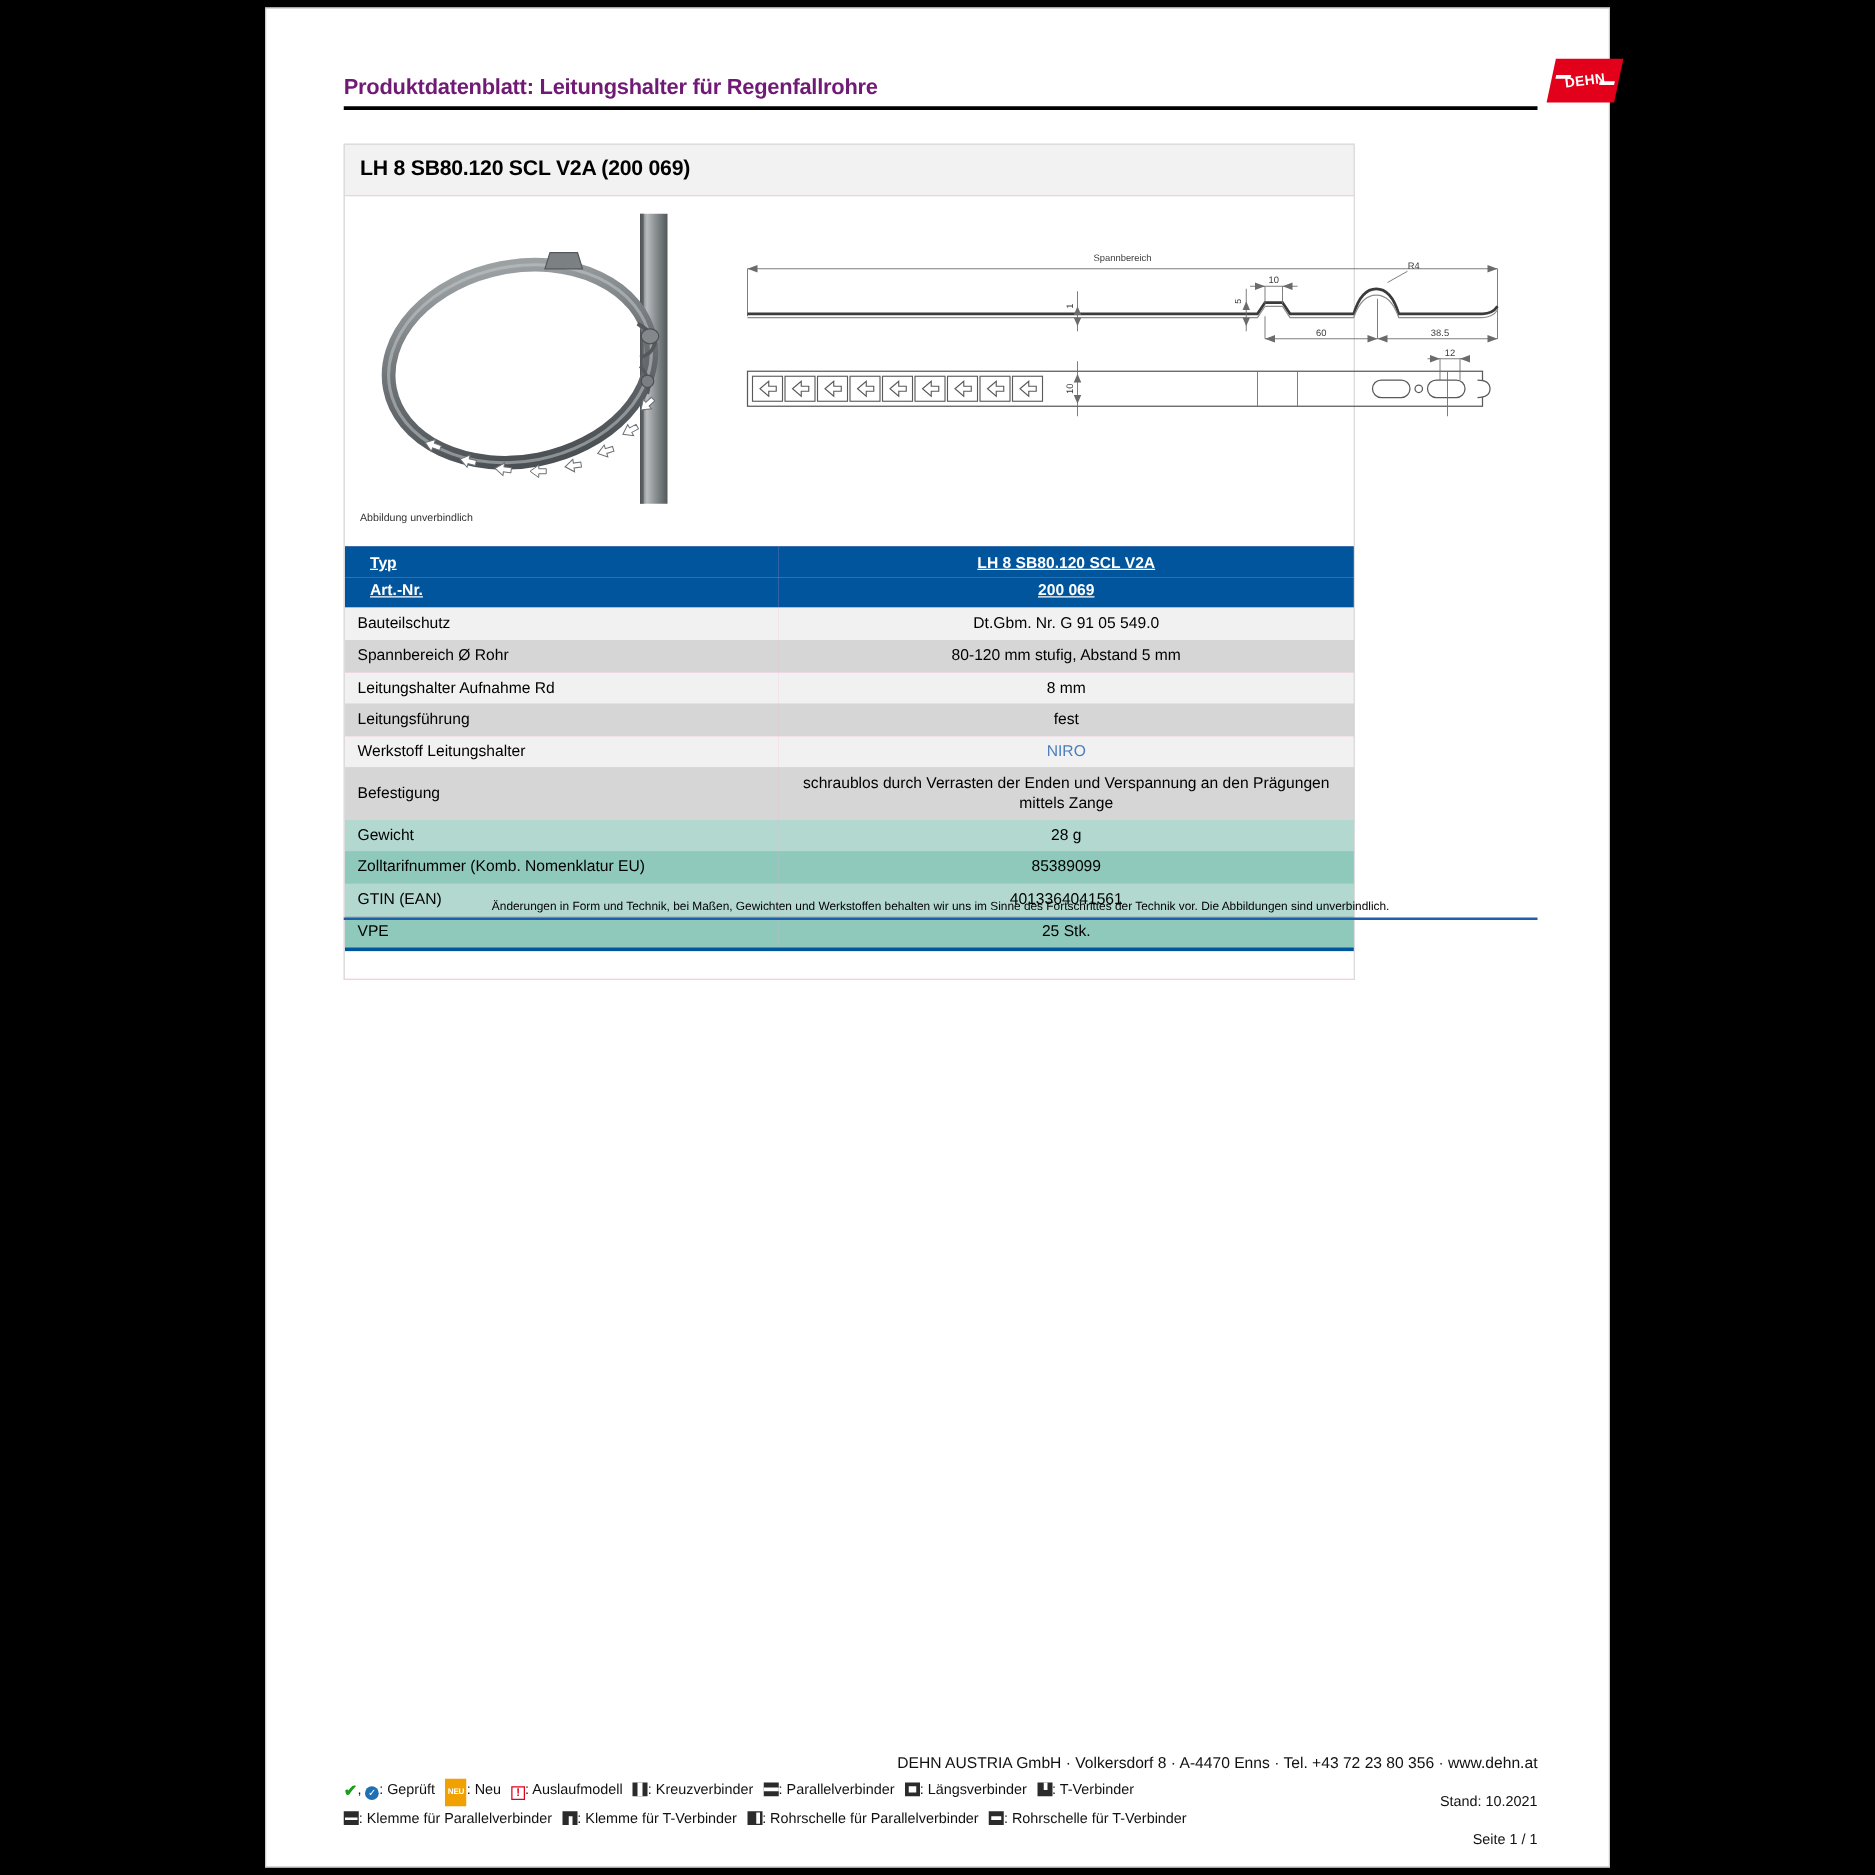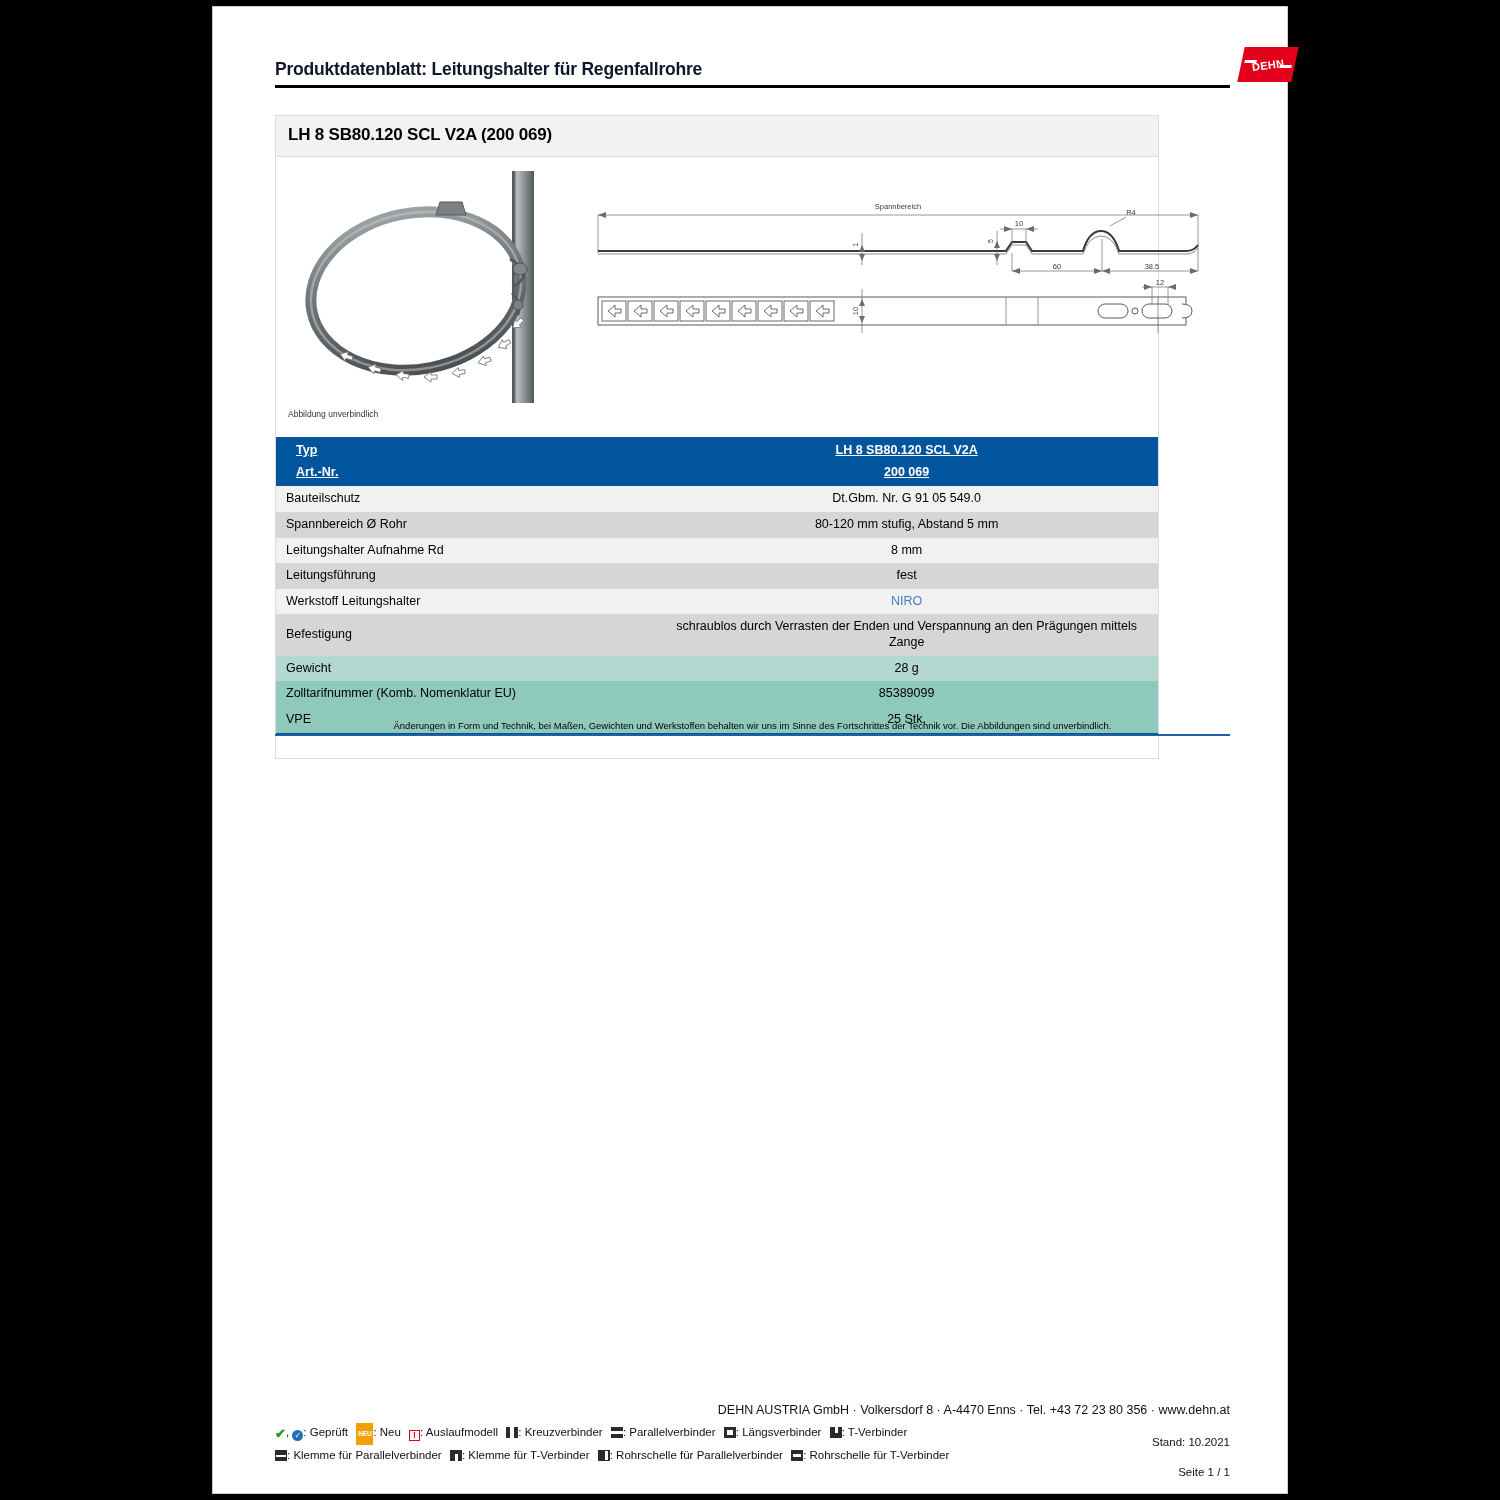--- a/index.html
+++ b/index.html
@@ -24,21 +24,21 @@
   
   .doc-header {
     position: absolute;
     left: 62px;
     top: 52px;
     width: 955px;
   }
   .doc-header .title {
     font-size: 17.5px;
     font-weight: bold;
-    color: #0f172a;
+    color: #701a75;
     letter-spacing: -0.2px;
     padding-bottom: 5px;
   }
   .doc-header .rule {
     height: 3px;
     background: #000000;
     width: 955px;
   }
   .logo {
     position: absolute;
@@ -71,21 +71,21 @@
     background: #ffffff;
   }
   .logo .bolt-l { left: 3px; }
   .logo .bolt-r { right: 3px; top: 18px; }
 
   
   .card {
     position: absolute;
     left: 62px;
     top: 108px;
-    width: 884px;
+    width: 809px;
     background: #f9a8d4;
     border: 1px solid #dcdcdc;
   }
   .card-title {
     background: #f2f2f2;
     border-bottom: 1px solid #dcdcdc;
     padding: 9px 12px 11px 12px;
     font-size: 17px;
     font-weight: bold;
     color: #000000;
@@ -446,20 +446,24 @@
           <td class="value">schraublos durch Verrasten der Enden und Verspannung an den Prägungen mittels Zange</td>
         </tr>
         <tr class="teal-a">
           <td class="label">Gewicht</td>
           <td class="value">28 g</td>
         </tr>
         <tr class="teal-b">
           <td class="label">Zolltarifnummer (Komb. Nomenklatur EU)</td>
           <td class="value">85389099</td>
         </tr>
+        <tr class="teal-a">
+          <td class="label">GTIN (EAN)</td>
+          <td class="value">4013364041561</td>
+        </tr>
         <tr class="teal-b">
           <td class="label">VPE</td>
           <td class="value">25 Stk.</td>
         </tr>
       </tbody>
     </table>
     <div class="table-bottom-rule"></div>
     <div style="height:22px;background:#ffffff;"></div>
   </div>
 

